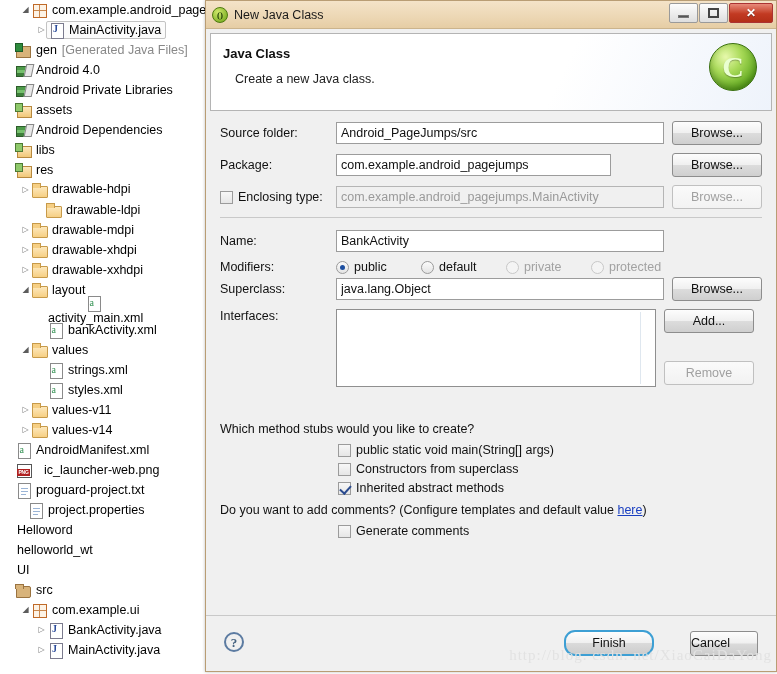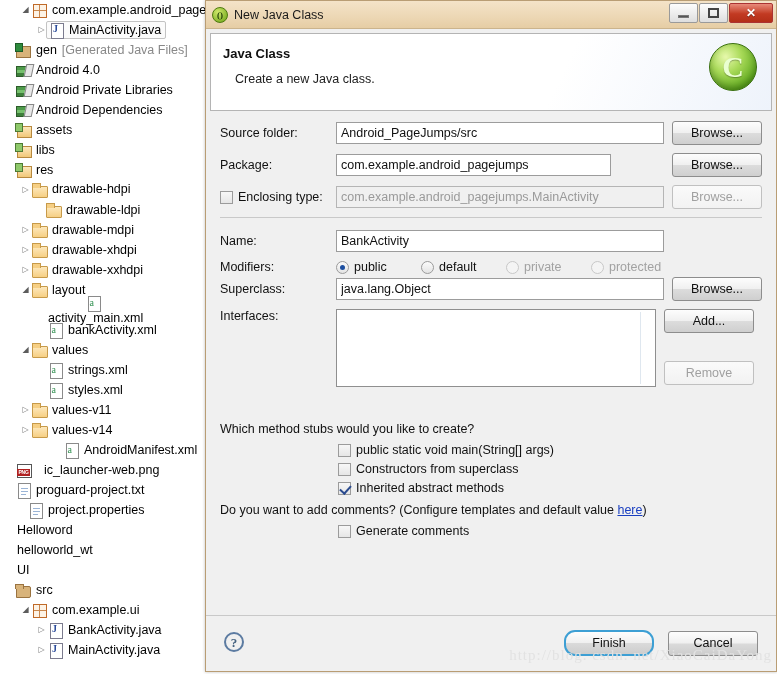--- a/index.html
+++ b/index.html
@@ -254,24 +254,24 @@
     border:2px solid #5c7ba1; color:#44617f; font:bold 13px "Liberation Serif", serif;
     text-align:center; line-height:17px; background:#f0f0f0;
   }
   #finish-btn {
     position:absolute; right:122px; top:14px; width:90px;height:26px;
     border:2px solid #3d9fd4; border-radius:11px;
     background:linear-gradient(#fdfdfd,#f0f0f0 48%,#dadada 52%,#cdcdcd);
     font-size:12.5px;color:#111;text-align:center;line-height:22px;
   }
   #cancel-btn {
-    position:absolute; right:18px; top:15px; width:90px;height:25px;
+    position:absolute; right:18px; top:15px; width:68px;height:25px;
     border:1px solid #8d8d8d; border-radius:3px;
     background:linear-gradient(#fdfdfd,#f0f0f0 48%,#dadada 52%,#cdcdcd);
-    font-size:12.5px;color:#111;text-align:center;line-height:23px;
+    font-size:12.5px;color:#111;text-align:left;line-height:23px;
   }
   #watermark {
     position:absolute; right:4px; bottom:7px;
     font-family:"Liberation Serif", serif; font-size:15px; color:#e2e2e2;
     letter-spacing:1px; white-space:nowrap;
   }
 </style>
 </head>
 <body>
 
@@ -308,29 +308,29 @@
     <div class="row" style="padding-left: 4px;">
       <span class="arrow none">&nbsp;</span>
       <span style="display: flex; align-items: center;">
         <span class="ico ic-lib"></span>
         <span class="lbl">Android Private Libraries</span>
       </span>
     </div>
     <div class="row" style="padding-left: 4px;">
       <span class="arrow none">&nbsp;</span>
       <span style="display: flex; align-items: center;">
+        <span class="ico ic-resfolder"></span>
+        <span class="lbl">assets</span>
+      </span>
+    </div>
+    <div class="row" style="padding-left: 4px;">
+      <span class="arrow none">&nbsp;</span>
+      <span style="display: flex; align-items: center;">
         <span class="ico ic-lib"></span>
         <span class="lbl">Android Dependencies</span>
-      </span>
-    </div>
-    <div class="row" style="padding-left: 4px;">
-      <span class="arrow none">&nbsp;</span>
-      <span style="display: flex; align-items: center;">
-        <span class="ico ic-resfolder"></span>
-        <span class="lbl">assets</span>
       </span>
     </div>
     <div class="row" style="padding-left: 4px;">
       <span class="arrow none">&nbsp;</span>
       <span style="display: flex; align-items: center;">
         <span class="ico ic-resfolder"></span>
         <span class="lbl">libs</span>
       </span>
     </div>
     <div class="row" style="padding-left: 4px;">
@@ -424,21 +424,21 @@
         <span class="lbl">values-v11</span>
       </span>
     </div>
     <div class="row" style="padding-left: 20px;">
       <span class="arrow ">▷</span>
       <span style="display: flex; align-items: center;">
         <span class="ico ic-folder"></span>
         <span class="lbl">values-v14</span>
       </span>
     </div>
-    <div class="row" style="padding-left: 4px; gap: 48px;">
+    <div class="row" style="padding-left: 4px;">
       <span class="arrow none">&nbsp;</span>
       <span style="display: flex; align-items: center;">
         <span class="ico ic-xml"></span>
         <span class="lbl">AndroidManifest.xml</span>
       </span>
     </div>
     <div class="row" style="padding-left: 4px;">
       <span class="arrow none">&nbsp;</span>
       <span style="display: flex; align-items: center; gap: 8px;">
         <span class="ico ic-png"></span>

